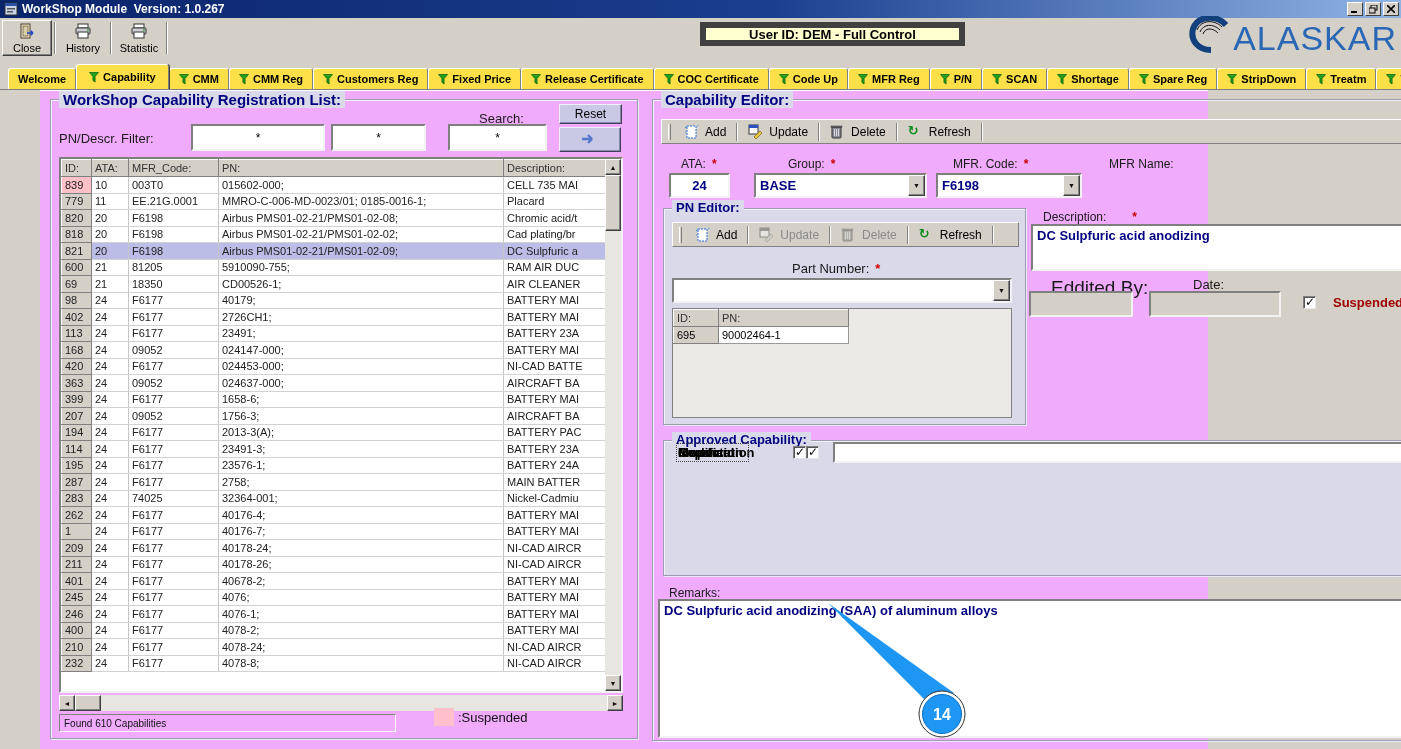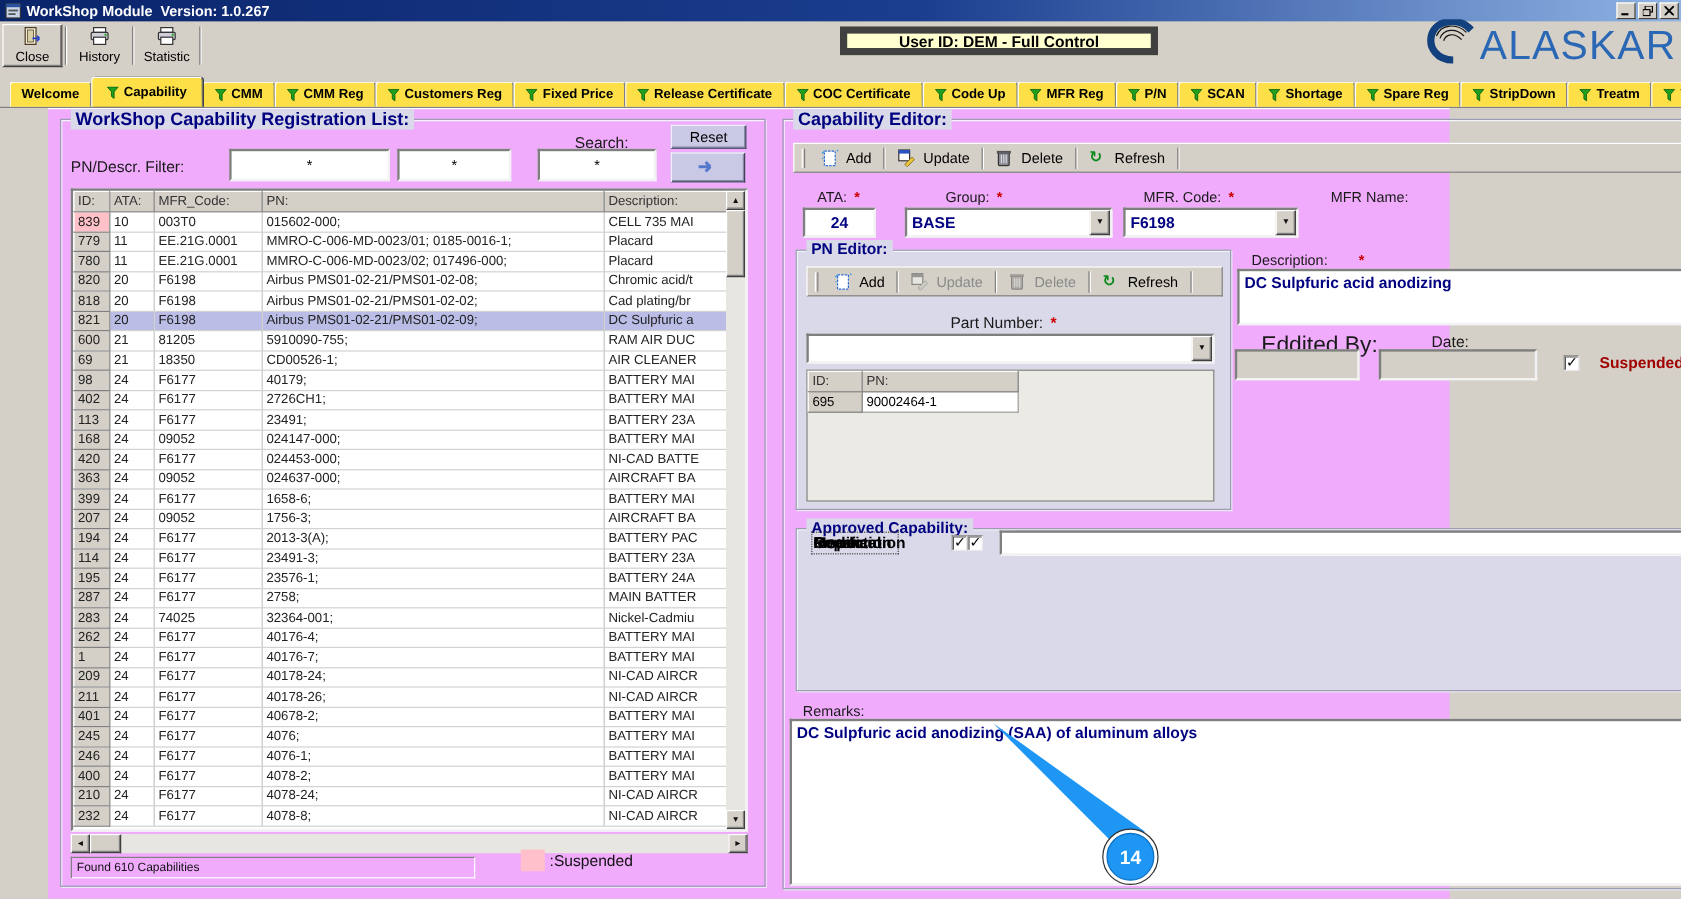--- a/index.html
+++ b/index.html
@@ -415,27 +415,20 @@
               </tr>
 
               <tr>
                 <td class="c-id">779</td>
                 <td class="c-ata">11</td>
                 <td class="c-mfr">EE.21G.0001</td>
                 <td class="c-pn">MMRO-C-006-MD-0023/01; 0185-0016-1;</td>
                 <td class="c-desc">Placard</td>
               </tr>
 
-              <tr>
-                <td class="c-id">780</td>
-                <td class="c-ata">11</td>
-                <td class="c-mfr">EE.21G.0001</td>
-                <td class="c-pn">MMRO-C-006-MD-0023/02; 017496-000;</td>
-                <td class="c-desc">Placard</td>
-              </tr>
 
               <tr>
                 <td class="c-id">820</td>
                 <td class="c-ata">20</td>
                 <td class="c-mfr">F6198</td>
                 <td class="c-pn">Airbus PMS01-02-21/PMS01-02-08;</td>
                 <td class="c-desc">Chromic acid/t</td>
               </tr>
 
               <tr>

